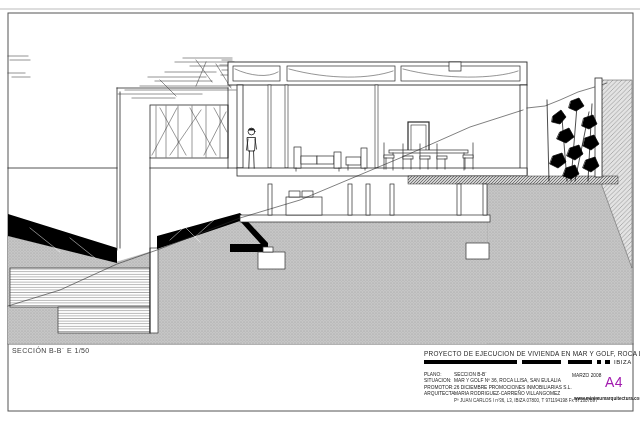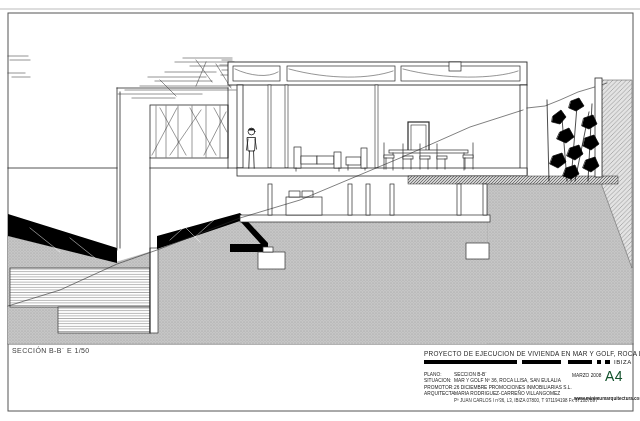--- a/index.html
+++ b/index.html
@@ -18,21 +18,21 @@
   .b3{width:26px;margin-right:5px;}
   .b4{width:5px;margin-right:4px;}
   .b5{width:5px;margin-right:4px;}
   .tb-ibiza{font-size:6px;letter-spacing:.6px;color:#1a1a1a;}
   .tb-fields{position:absolute;left:0;top:22px;width:150px;}
   .tb-row{display:flex;line-height:6.4px;white-space:nowrap;}
   .tb-label{width:30px;flex:0 0 30px;}
   .tb-value{flex:1;}
   .tb-address{position:absolute;left:30px;top:48px;font-size:4.5px;color:#333;white-space:nowrap;}
   .tb-date{position:absolute;left:148px;top:23px;font-size:4.8px;white-space:nowrap;}
-  .tb-a4{position:absolute;left:181px;top:18px;font-size:14px;letter-spacing:.5px;color:#14532d;}
+  .tb-a4{position:absolute;left:181px;top:24px;font-size:14px;letter-spacing:.5px;color:#a21caf;}
   .tb-web{position:absolute;left:150px;top:46px;font-size:4.6px;font-weight:bold;white-space:nowrap;}
 </style>
 </head>
 <body>
 
 <div id="stage">
 
   <svg id="drawing-svg" viewBox="0 0 640 421" stroke-linecap="square">
     <defs>
       <pattern id="stip" width="3" height="3" patternUnits="userSpaceOnUse">

